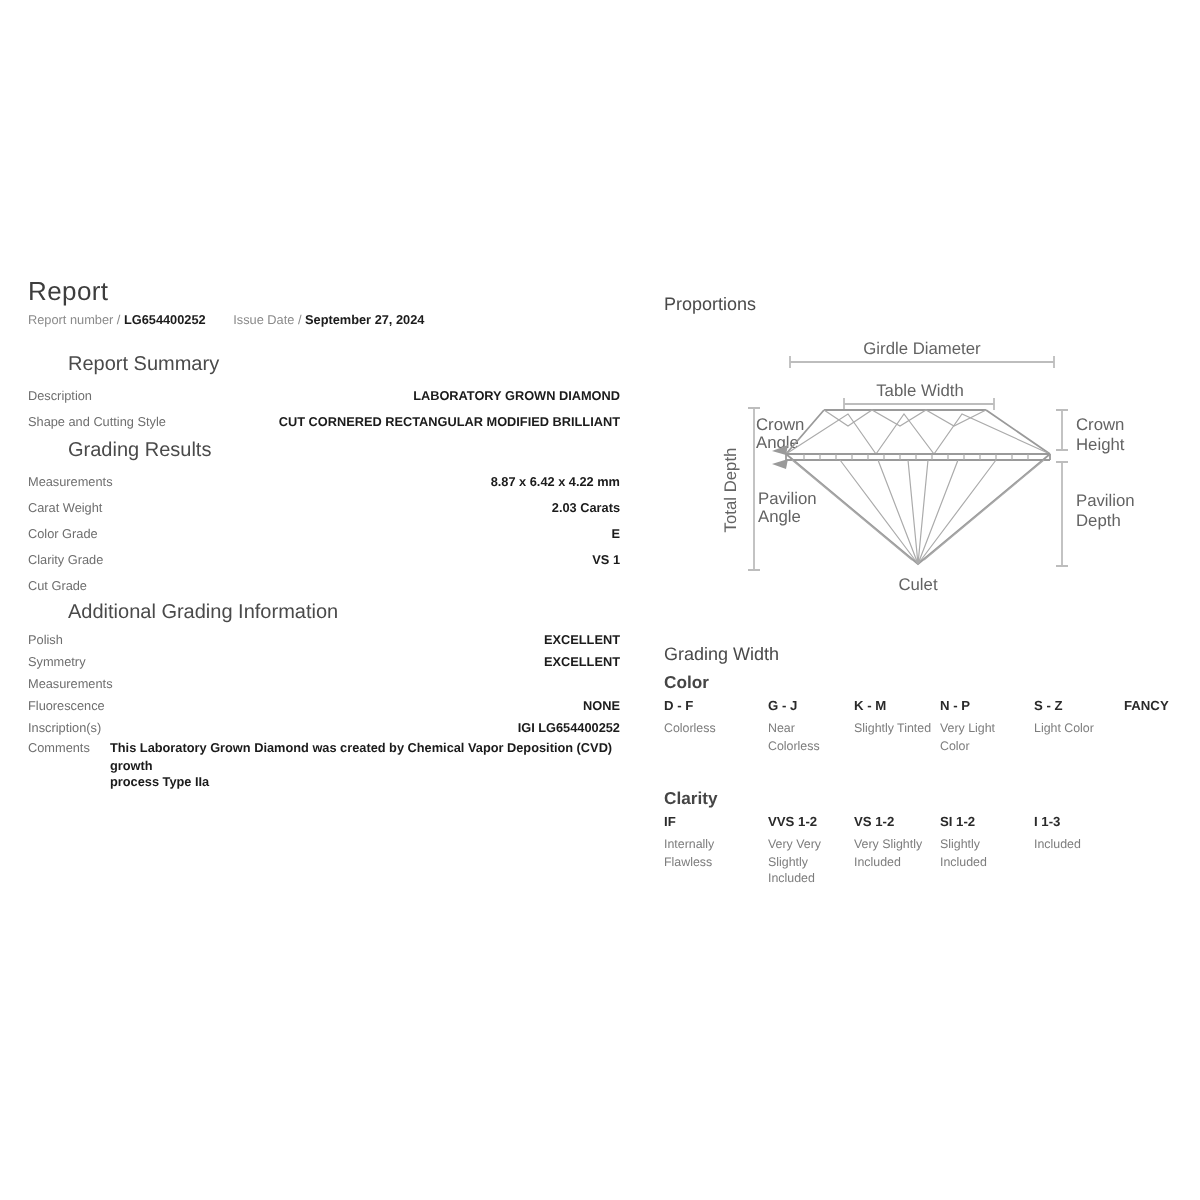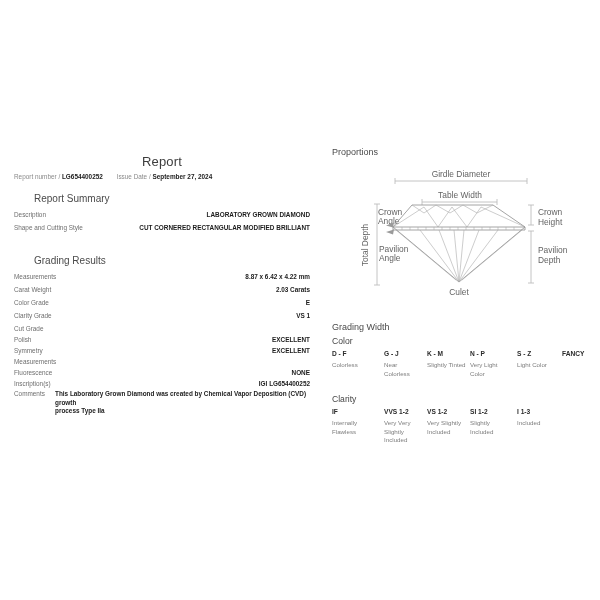--- a/index.html
+++ b/index.html
@@ -1,46 +1,46 @@
 <!DOCTYPE html>
 <html><head>
 <meta charset="utf-8">
 <style>
   html,body{margin:0;padding:0;background:#fff;}
   body{width:600px;height:600px;position:relative;font-family:"Liberation Sans",sans-serif;-webkit-font-smoothing:antialiased;}
   .page{position:absolute;inset:0;width:600px;height:600px;background:#ffffff;overflow:hidden;}
 
   
   .left-panel{position:absolute;left:14px;top:138px;width:296px;}
-  .page-title{font-size:13px;line-height:15px;font-weight:500;color:#3d3d3d;margin:16px 0 4px 0;letter-spacing:.2px;text-align:center;}
+  .page-title{font-size:13px;line-height:15px;font-weight:500;color:#3d3d3d;margin:0 0 4px 0;letter-spacing:.2px;}
   .report-meta{font-size:6.4px;line-height:8px;color:#8a8a8a;margin-bottom:12px;}
   .report-meta .meta-value{color:#1c1c1c;font-weight:700;}
   .report-meta .meta-gap{margin-left:12px;}
   h2.section-heading{font-size:10px;line-height:12px;font-weight:400;color:#4a4a4a;margin:0 0 3px 0;padding-left:20px;}
-  h2.sec-grading{margin-top:21px;}
+  h2.sec-grading{margin-top:2px;}
   h2.sec-additional{margin-top:1px;}
   .row{display:flex;justify-content:space-between;align-items:flex-start;padding:2.7px 0;font-size:6.4px;line-height:7.6px;}
   .rows-additional .row{padding:1.6px 0;}
   .row .label{color:#6e6e6e;flex:0 0 auto;}
   .row .value{color:#1b1b1b;font-weight:700;text-align:right;flex:1;margin-left:8px;}
   .row.row-wide .label{flex:0 0 41px;}
   .row.row-wide .value{text-align:left;margin-left:0;white-space:pre-line;line-height:8.6px;}
 
   
   .right-panel{position:absolute;left:332px;top:147px;width:262px;}
   .prop-heading{font-size:9px;line-height:11px;font-weight:400;color:#4a4a4a;margin:0;}
   svg.diagram{display:block;margin-top:9px;}
   svg.diagram text{font-family:"Liberation Sans",sans-serif;font-size:8.4px;fill:#636363;}
   .dline{stroke:#9a9a9a;stroke-width:.9;fill:none;}
   .dthin{stroke:#ababab;stroke-width:.6;fill:none;}
   .mline{stroke:#bdbdbd;stroke-width:.9;fill:none;}
   .arrow{fill:#9a9a9a;}
 
   .gs-heading{font-size:9px;line-height:9px;font-weight:400;color:#4a4a4a;margin:4px 0 0 0;}
-  .sub-heading{font-size:8.6px;line-height:9px;font-weight:400;color:#454545;margin:5px 0 4px 0;}
+  .sub-heading{font-size:8.6px;line-height:9px;font-weight:700;color:#454545;margin:5px 0 4px 0;}
   .sub-clarity{margin-top:17px;}
   .scale-grid{display:grid;grid-template-columns:52px 43px 43px 47px 45px 1fr;}
   .scale-grid.clarity-grid{grid-template-columns:52px 43px 43px 47px 1fr;}
   .scale-grade{font-size:6.6px;line-height:7.5px;font-weight:700;color:#2a2a2a;margin-bottom:3.5px;}
   .scale-desc{font-size:6.2px;line-height:8.6px;color:#7d7d7d;white-space:pre;}
 </style>
 </head>
 <body>
 
 <div class="page">
@@ -91,20 +91,21 @@
           <span class="label">Clarity Grade</span>
           <span class="value">VS 1</span>
         </div>
 
         <div class="row">
           <span class="label">Cut Grade</span>
           <span class="value"></span>
         </div>
       </div>
 
+    <h2 class="section-heading sec-additional">Additional Grading Information</h2>
     <div class="rows rows-additional">
 
         <div class="row">
           <span class="label">Polish</span>
           <span class="value">EXCELLENT</span>
         </div>
 
         <div class="row">
           <span class="label">Symmetry</span>
           <span class="value">EXCELLENT</span>

